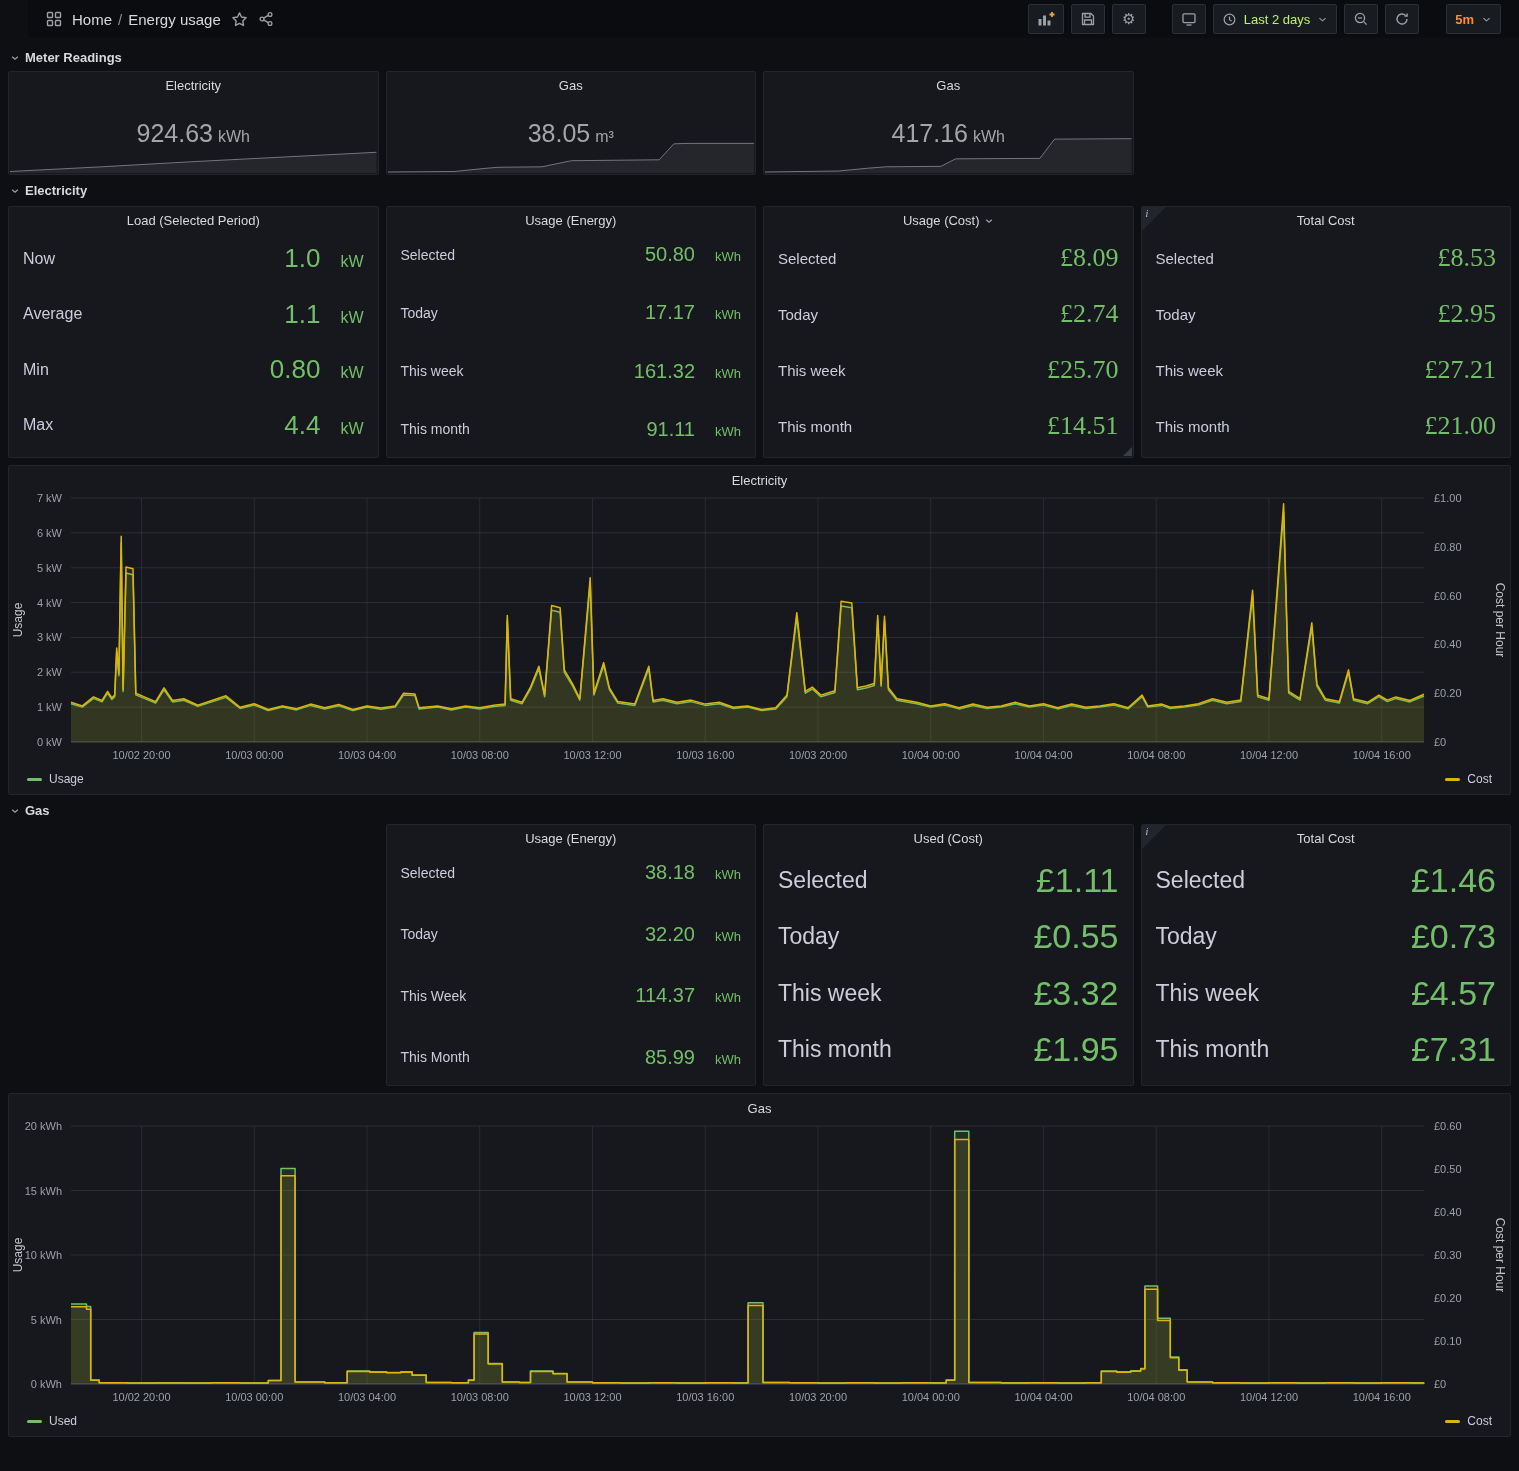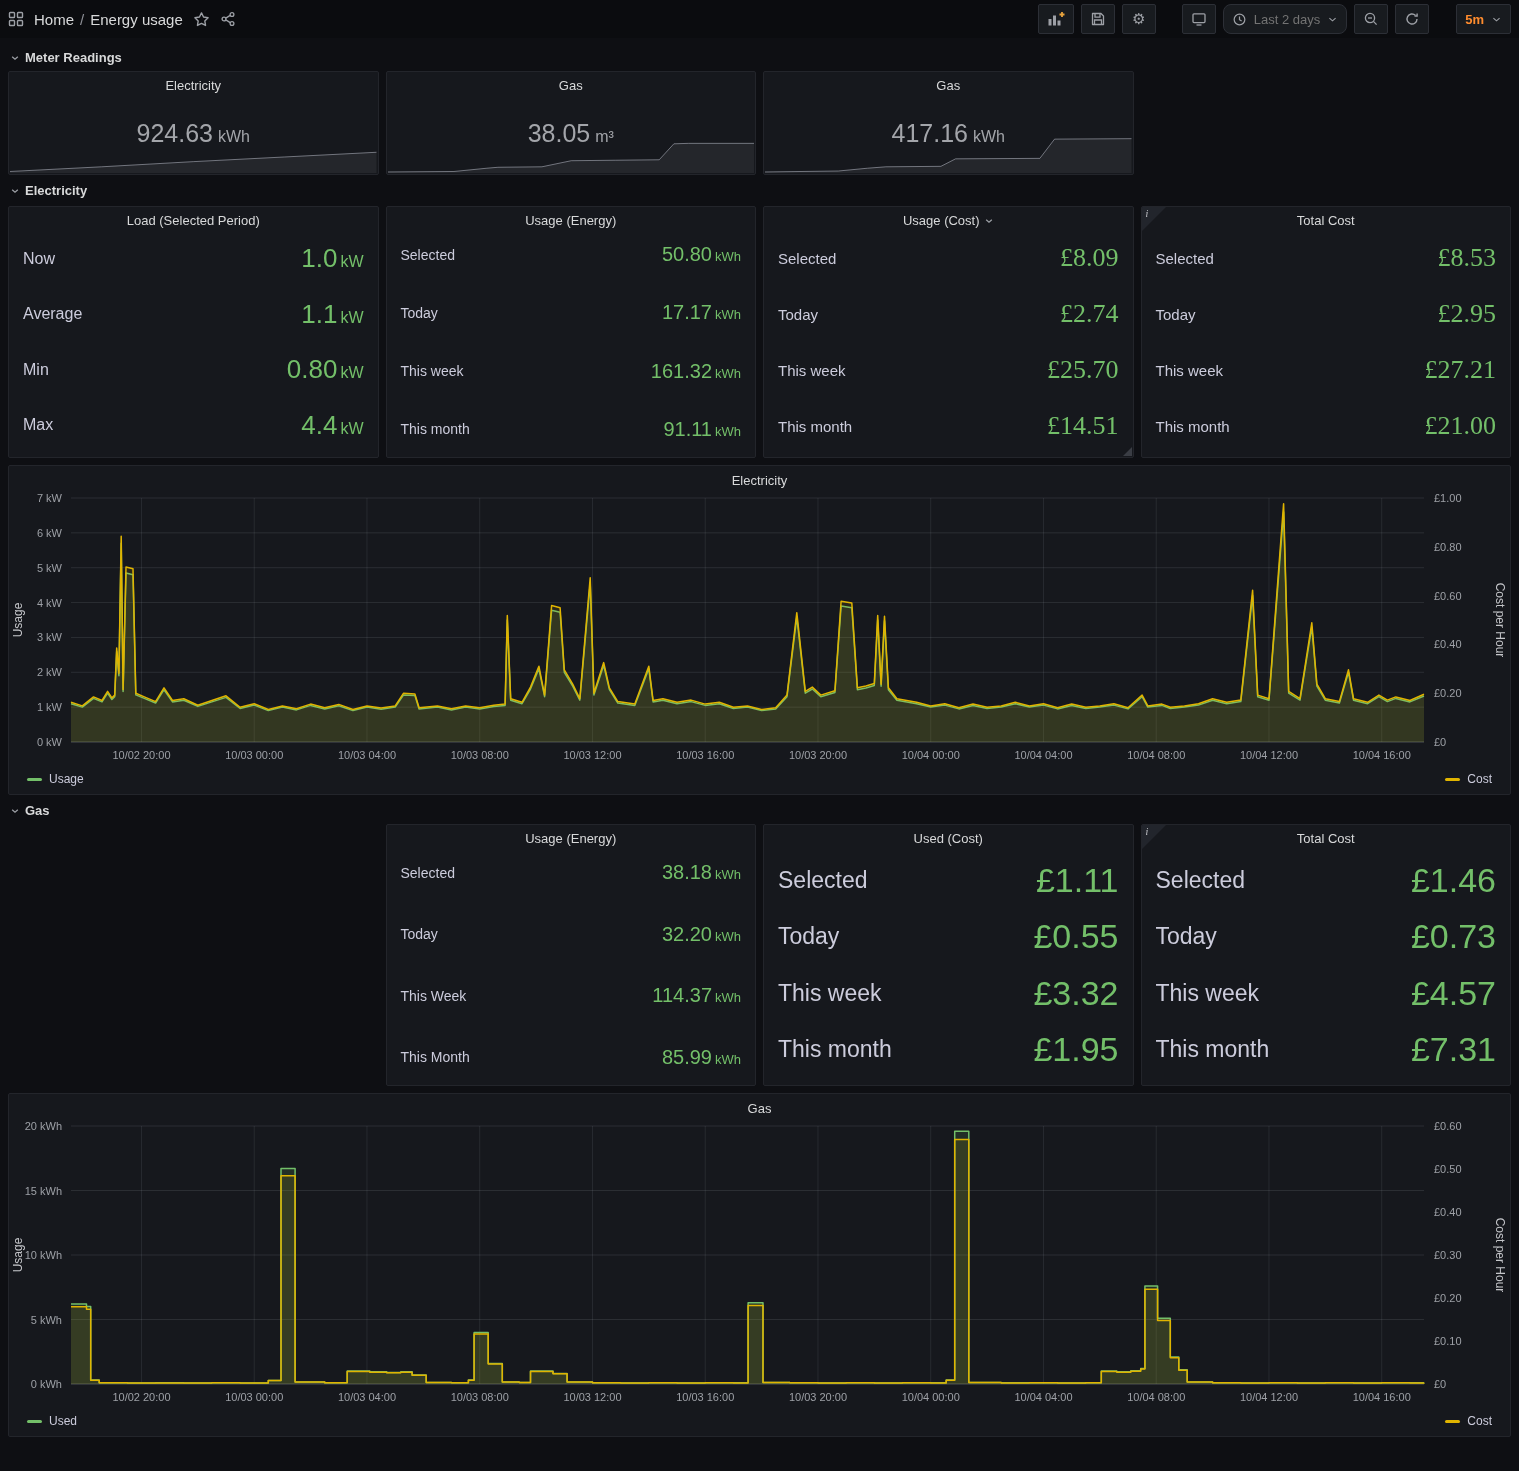--- a/index.html
+++ b/index.html
@@ -1,32 +1,32 @@
 <!DOCTYPE html>
 <html><head>
 <meta charset="utf-8">
 <style>
   * { margin:0; padding:0; box-sizing:border-box; }
   html,body { background:#0e0f13; font-family:"Liberation Sans", sans-serif; color:#ccccdc; }
   body { width:1519px; }
 
   
-  .topbar { height:38px; background:#0b0c0f; display:flex; align-items:center; padding:0 8px; justify-content:space-between; }
+  .topbar { height:38px; background:#0b0c0f; display:flex; align-items:center; padding:0 18px; justify-content:space-between;margin-left:28px; }
   .tb-left { display:flex; align-items:center; gap:10px; }
   .crumb { font-size:15px; color:#d8d9da; display:flex; gap:6px; }
   .crumb .sep { color:#8e9097; }
   .icon { color:#9da0a6; display:inline-flex; align-items:center; justify-content:center; }
   .icon svg { display:block; }
   .tb-right { display:flex; align-items:center; gap:7px; }
   .tb-btn { height:30px; min-width:34px; padding:0 8px; background:#181b1f; border:1px solid #2c2f36; border-radius:2px;
             display:flex; align-items:center; justify-content:center; gap:7px; color:#9da0a6; font-size:13px; cursor:pointer; }
   .tb-group { display:flex;gap:28px; }
   .tb-group .tb-btn + .tb-btn { margin-left:-1px; }
   .tb-spacer { width:12px; }
-  .timepick { color:#737373;border-radius:8px; }
+  .timepick { color:#bef264; }
   .interval-label { color:#ff8c2e; font-weight:600; }
 
   
   .content { padding:4px 8px 8px; }
   .section-head { display:flex; align-items:center; gap:5px; padding:8px 2px 6px; font-size:13px; font-weight:700; color:#d8d9da; cursor:pointer; }
   .section-head .icon { color:#9da0a6; }
   .row { display:grid; grid-template-columns:repeat(4,1fr); gap:7px; }
   .panel { background:#16181d; border:1px solid #23252b; border-radius:2px; position:relative; overflow:hidden; }
   .panel-title { text-align:center; font-size:13px; font-weight:500; color:#d8d9da; padding:6px 4px 2px; display:flex; align-items:center; justify-content:center; gap:4px; cursor:pointer; }
   .row-meters { height:104px; }
@@ -38,21 +38,21 @@
   .meter-value .num { font-size:25px; }
   .meter-value .unit { font-size:16px; margin-left:5px; }
   .spark { position:absolute; left:1px; right:1px; bottom:1px; height:46%; z-index:1; }
   .spark svg { width:100%; height:100%; }
 
   
   .stat-rows { position:absolute; top:26px; bottom:0; left:0; right:0; display:flex; flex-direction:column; justify-content:space-between; padding:10px 14px 16px; }
   .stat-row { display:flex; justify-content:space-between; align-items:center; }
   .stat-label { color:#ccccdc; }
   .stat-value { color:#73bf69; font-weight:500; white-space:nowrap; }
-  .stat-value .unit { margin-left:3px; }
+  .stat-value .unit { margin-left:20px; }
   .p-load .stat-label { font-size:16px; }   .p-load .num { font-size:26px; }  .p-load .unit { font-size:16px; }
   .p-en   .stat-label { font-size:14px; }   .p-en .num   { font-size:20px; }  .p-en .unit { font-size:13px; }
   .p-cost .stat-label { font-size:15px; }   .p-cost .num { font-size:26px;font-family:Liberation Serif, serif; }
   .p-gcost .stat-label { font-size:23px; }  .p-gcost .num { font-size:34px; }
 
   .info-corner { position:absolute; top:0; left:0; width:0; height:0; border-top:24px solid #22252c; border-right:24px solid transparent; z-index:3; }
   .info-corner span { position:absolute; top:-23px; left:4px; font-size:10px; font-style:italic; font-family:"Liberation Serif",serif; color:#c5c6ca; }
   .resize-corner { position:absolute; right:1px; bottom:1px; width:0; height:0; border-bottom:9px solid #44474f; border-left:9px solid transparent; opacity:.8; }
 
   

